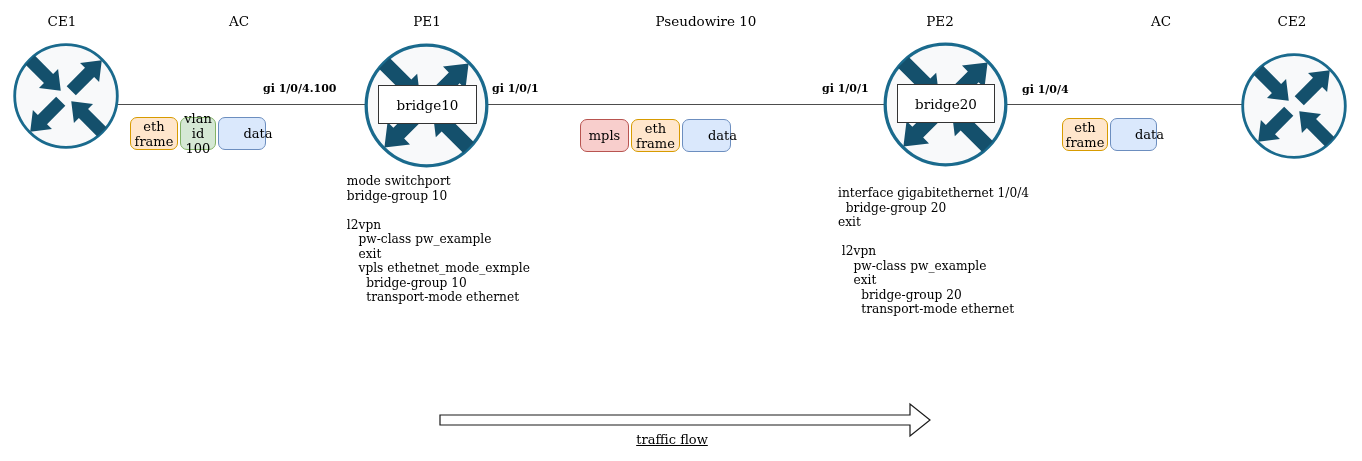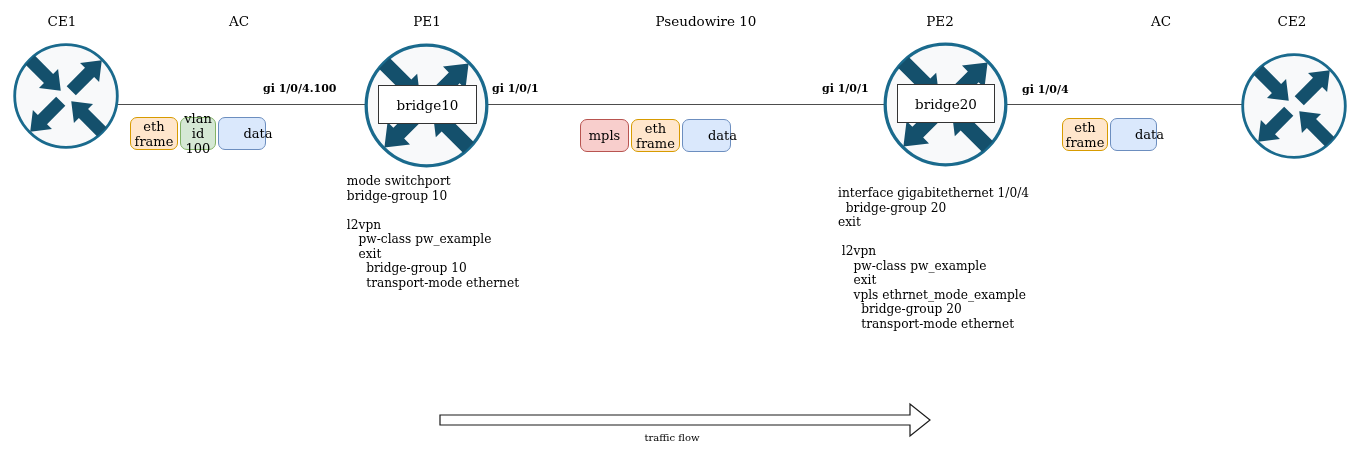--- a/index.html
+++ b/index.html
@@ -22,21 +22,21 @@
     font-size:13px;line-height:15px;text-align:center;
   }
   .fbox span{display:block;}
   .c-orange{background:#ffe6cc;border-color:#d79b00;}
   .c-green{background:#d5e8d4;border-color:#82b366;}
   .c-blue{background:#dae8fc;border-color:#6c8ebf;padding-left:32px;}
   .c-red{background:#f8cecc;border-color:#b85450;}
   .w46{width:46px}.w47{width:47px}.w48{width:48px}.w49{width:49px}.w52{width:36px}
   .cfg{position:absolute;font-size:12.2px;}
   .cfg-line{height:14.5px;line-height:14.5px;white-space:pre;}
-  .tf-label{position:absolute;transform:translateX(-50%);font-size:10px;white-space:nowrap;}
+  .tf-label{position:absolute;transform:translateX(-50%);font-size:13px;white-space:nowrap;text-decoration:underline;}
 </style>
 </head>
 <body>
 
 <svg width="0" height="0" style="position:absolute">
   <defs>
     <g id="router-sym">
       <circle cx="50" cy="50" r="47.5" fill="#f8f9fa" stroke="#1a6a8d" stroke-width="2.6"></circle>
       <g fill="#14506c">
         <path d="M-20 -6 L4 -6 L4 -12.5 L20 0 L4 12.5 L4 6 L-20 6 Z" transform="translate(31,31) rotate(45)"></path>
@@ -118,33 +118,33 @@
     </div>
   </div>
 
   <div class="cfg" style="left:343px;top:174px">
     <div class="cfg-line"> mode switchport</div>
     <div class="cfg-line"> bridge-group 10</div>
     <div class="cfg-line"></div>
     <div class="cfg-line"> l2vpn</div>
     <div class="cfg-line">    pw-class pw_example</div>
     <div class="cfg-line">    exit</div>
+    <div class="cfg-line">    vpls ethetnet_mode_exmple</div>
     <div class="cfg-line">      bridge-group 10</div>
     <div class="cfg-line">      transport-mode ethernet</div>
   </div>
 
   <div class="cfg" style="left:838px;top:186px">
     <div class="cfg-line">interface gigabitethernet 1/0/4</div>
     <div class="cfg-line">  bridge-group 20</div>
     <div class="cfg-line">exit</div>
     <div class="cfg-line"></div>
     <div class="cfg-line"> l2vpn</div>
     <div class="cfg-line">    pw-class pw_example</div>
     <div class="cfg-line">    exit</div>
-    <div class="cfg-line">    vpls ethrnet_mode_example</div>
     <div class="cfg-line">      bridge-group 20</div>
     <div class="cfg-line">      transport-mode ethernet</div>
   </div>
 
   <svg style="position:absolute;left:436px;top:400px" width="500" height="44" viewBox="0 0 500 44">
     <polygon points="4,15 474,15 474,4 494,20 474,36 474,25 4,25" fill="#ffffff" stroke="#1a1a1a" stroke-width="1.2" stroke-linejoin="miter"></polygon>
   </svg>
   <div class="tf-label" style="left:672px;top:432px">traffic flow</div>
 
 </div>

